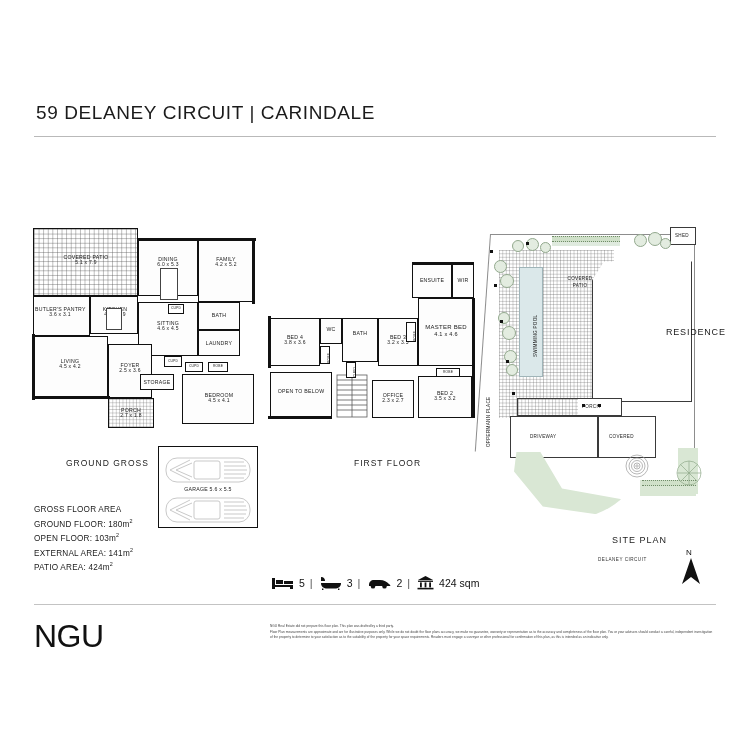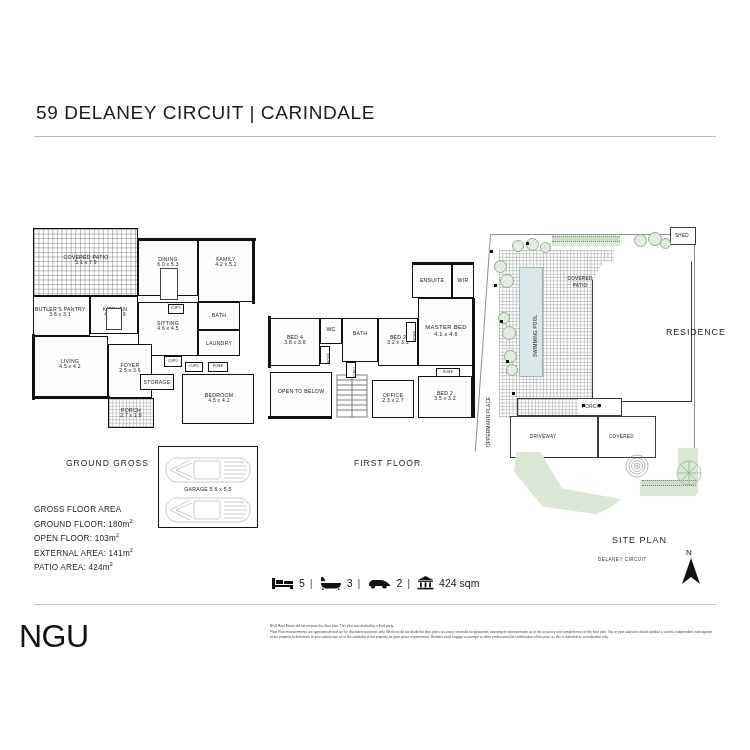--- a/index.html
+++ b/index.html
@@ -114,21 +114,21 @@
   }
   .feat { display: flex; align-items: center; }
   .feat .cnt { margin-left: 5px; font-size: 10.5px; }
   .feat .sep { margin: 0 7px 0 5px; color: #555; font-size: 11px; }
   .feat svg { display: block; }
 
   
   .footer-rule {
     position: absolute; left: 34px; top: 604px; width: 682px; height: 1px; background: #c3c3c3;
   }
-  .logo { position: absolute; left: 19px; top: 618px; display: flex; align-items: flex-end; }
+  .logo { position: absolute; left: 34px; top: 618px; display: flex; align-items: flex-end; }
   .logo .ngu { font-size: 32px; letter-spacing: -0.5px; color: #111; font-weight: 400; }
   .logo .re  { font-size: 19px; letter-spacing: 0.4px; color: #111; margin-left: 2px; }
 
   .disclaimer {
     position: absolute; left: 270px; top: 624px; width: 445px;
     font-size: 3.15px; line-height: 1.52; color: #3d3d3d; letter-spacing: 0.05px;
     text-align: left;
   }
   .disclaimer p { margin: 0; }
   .disclaimer p.lead { margin-bottom: 1.2px; }

